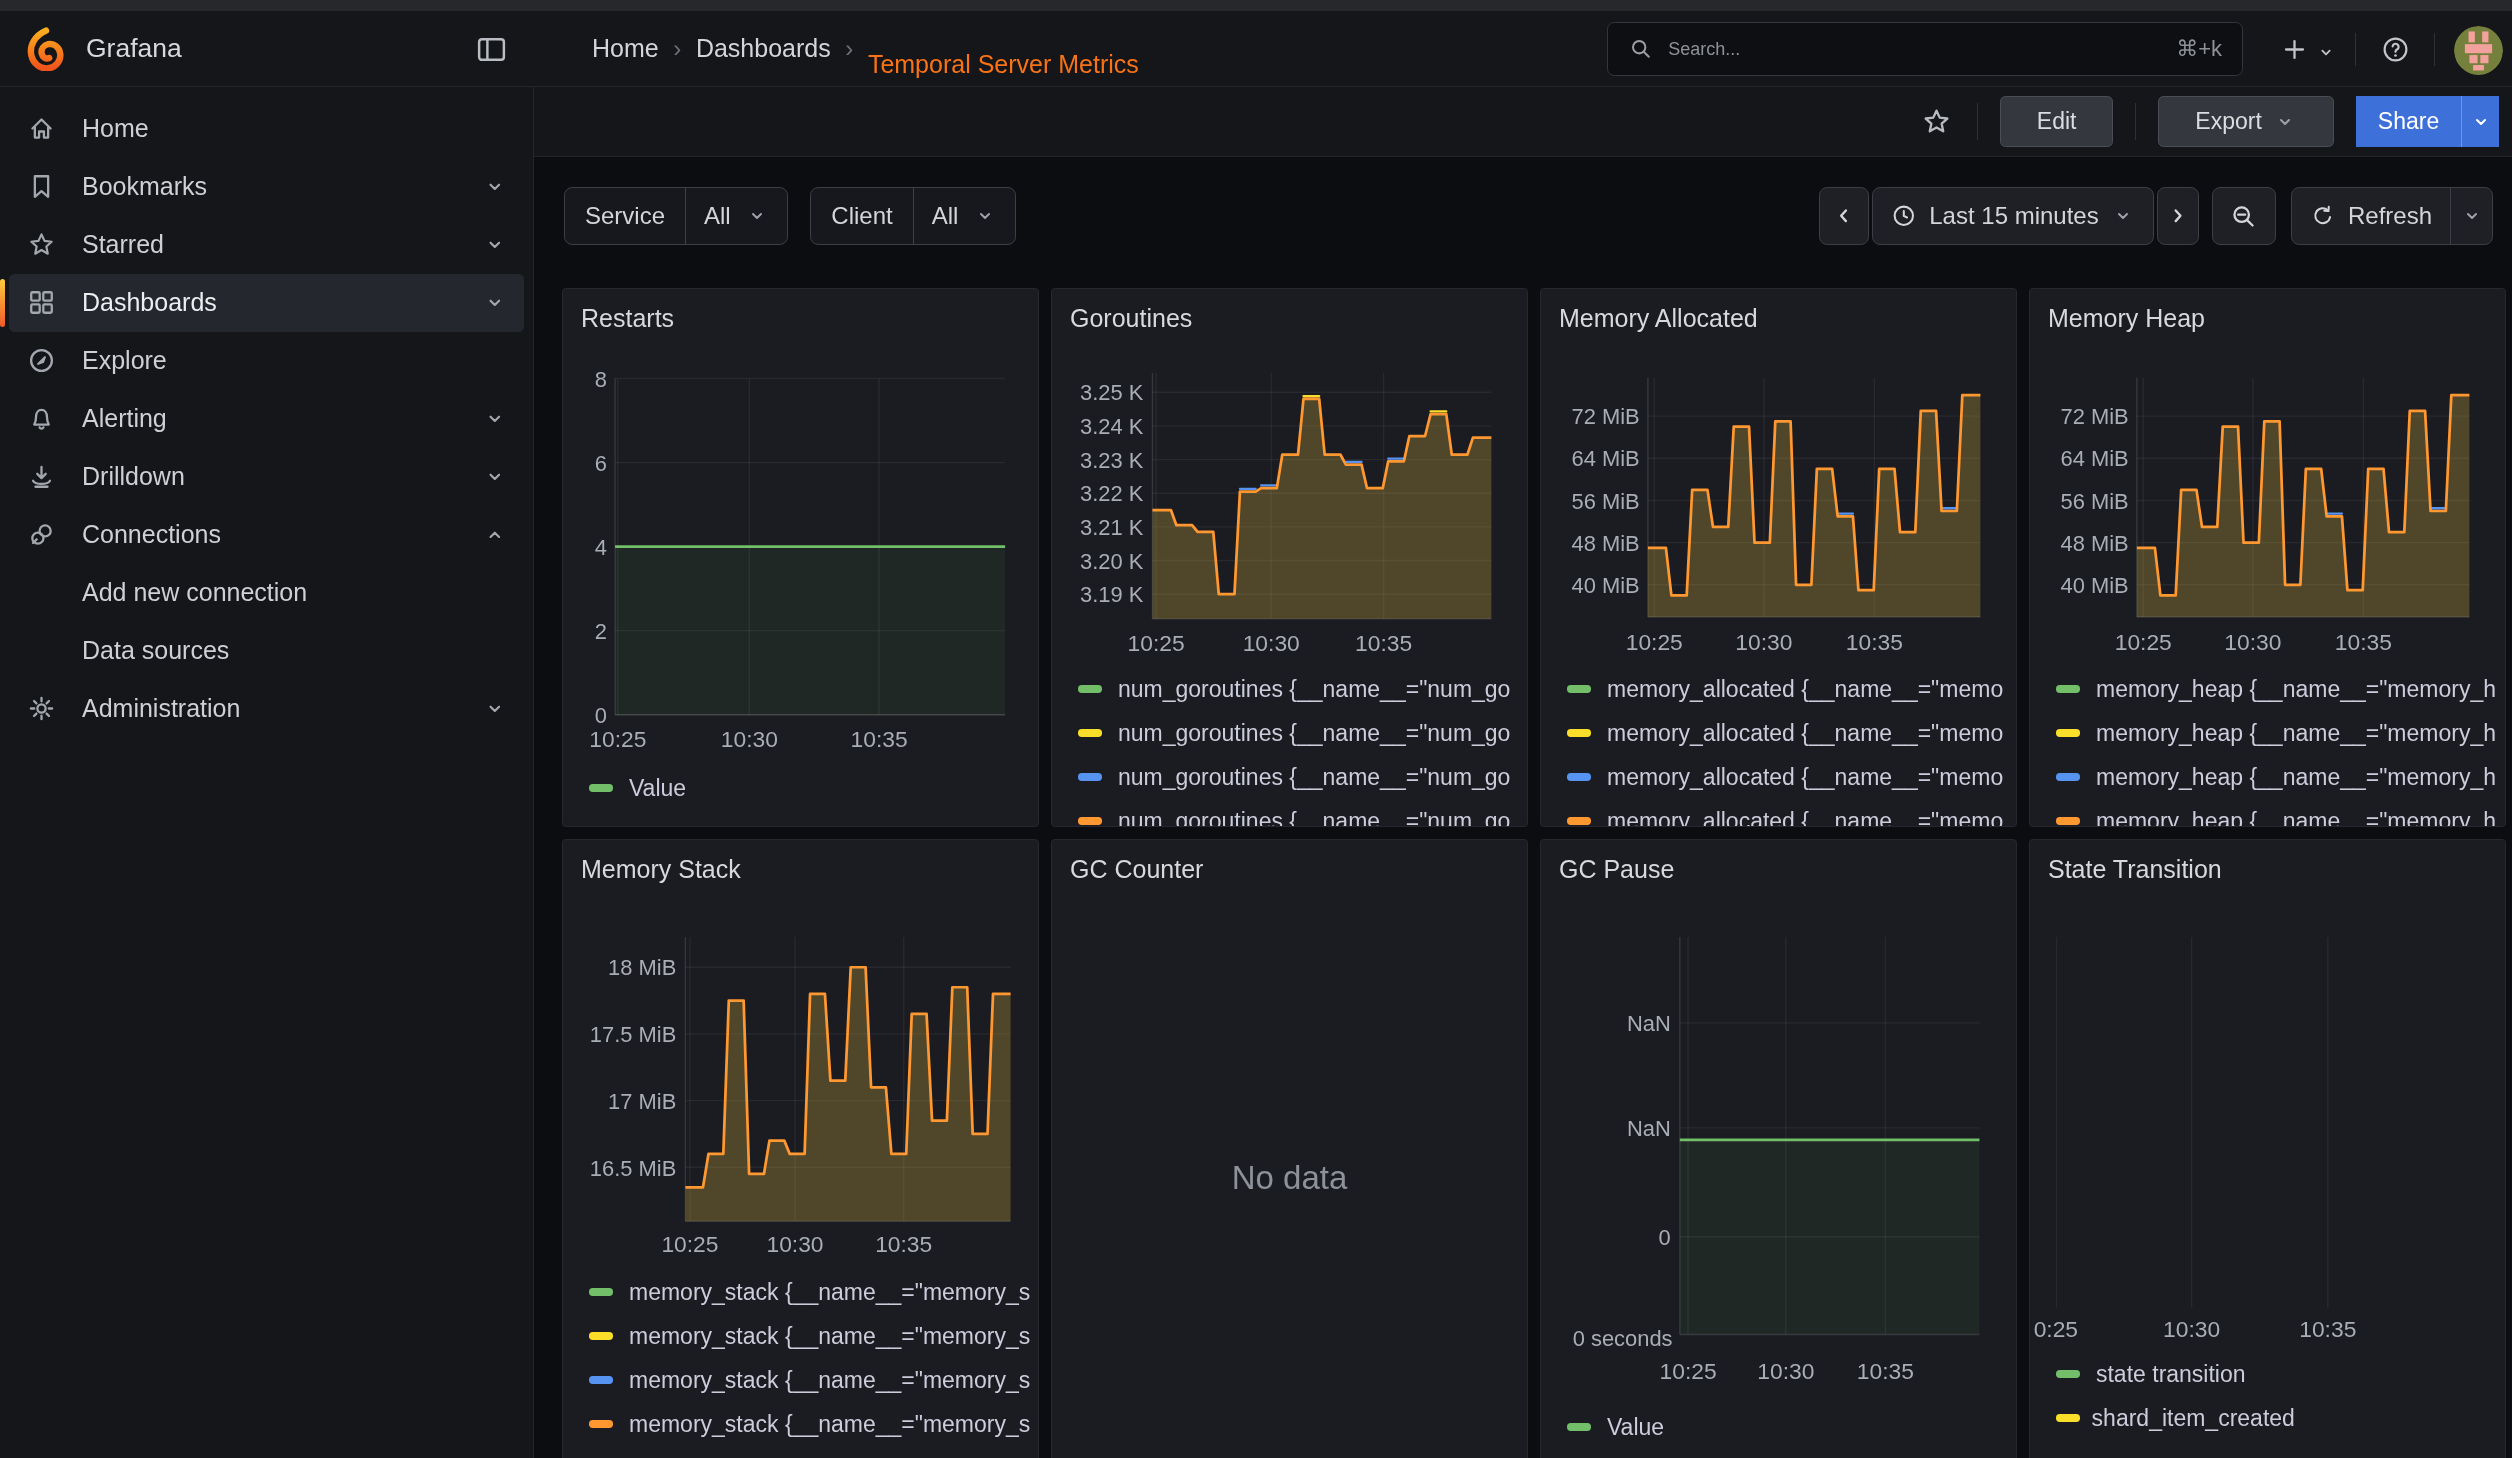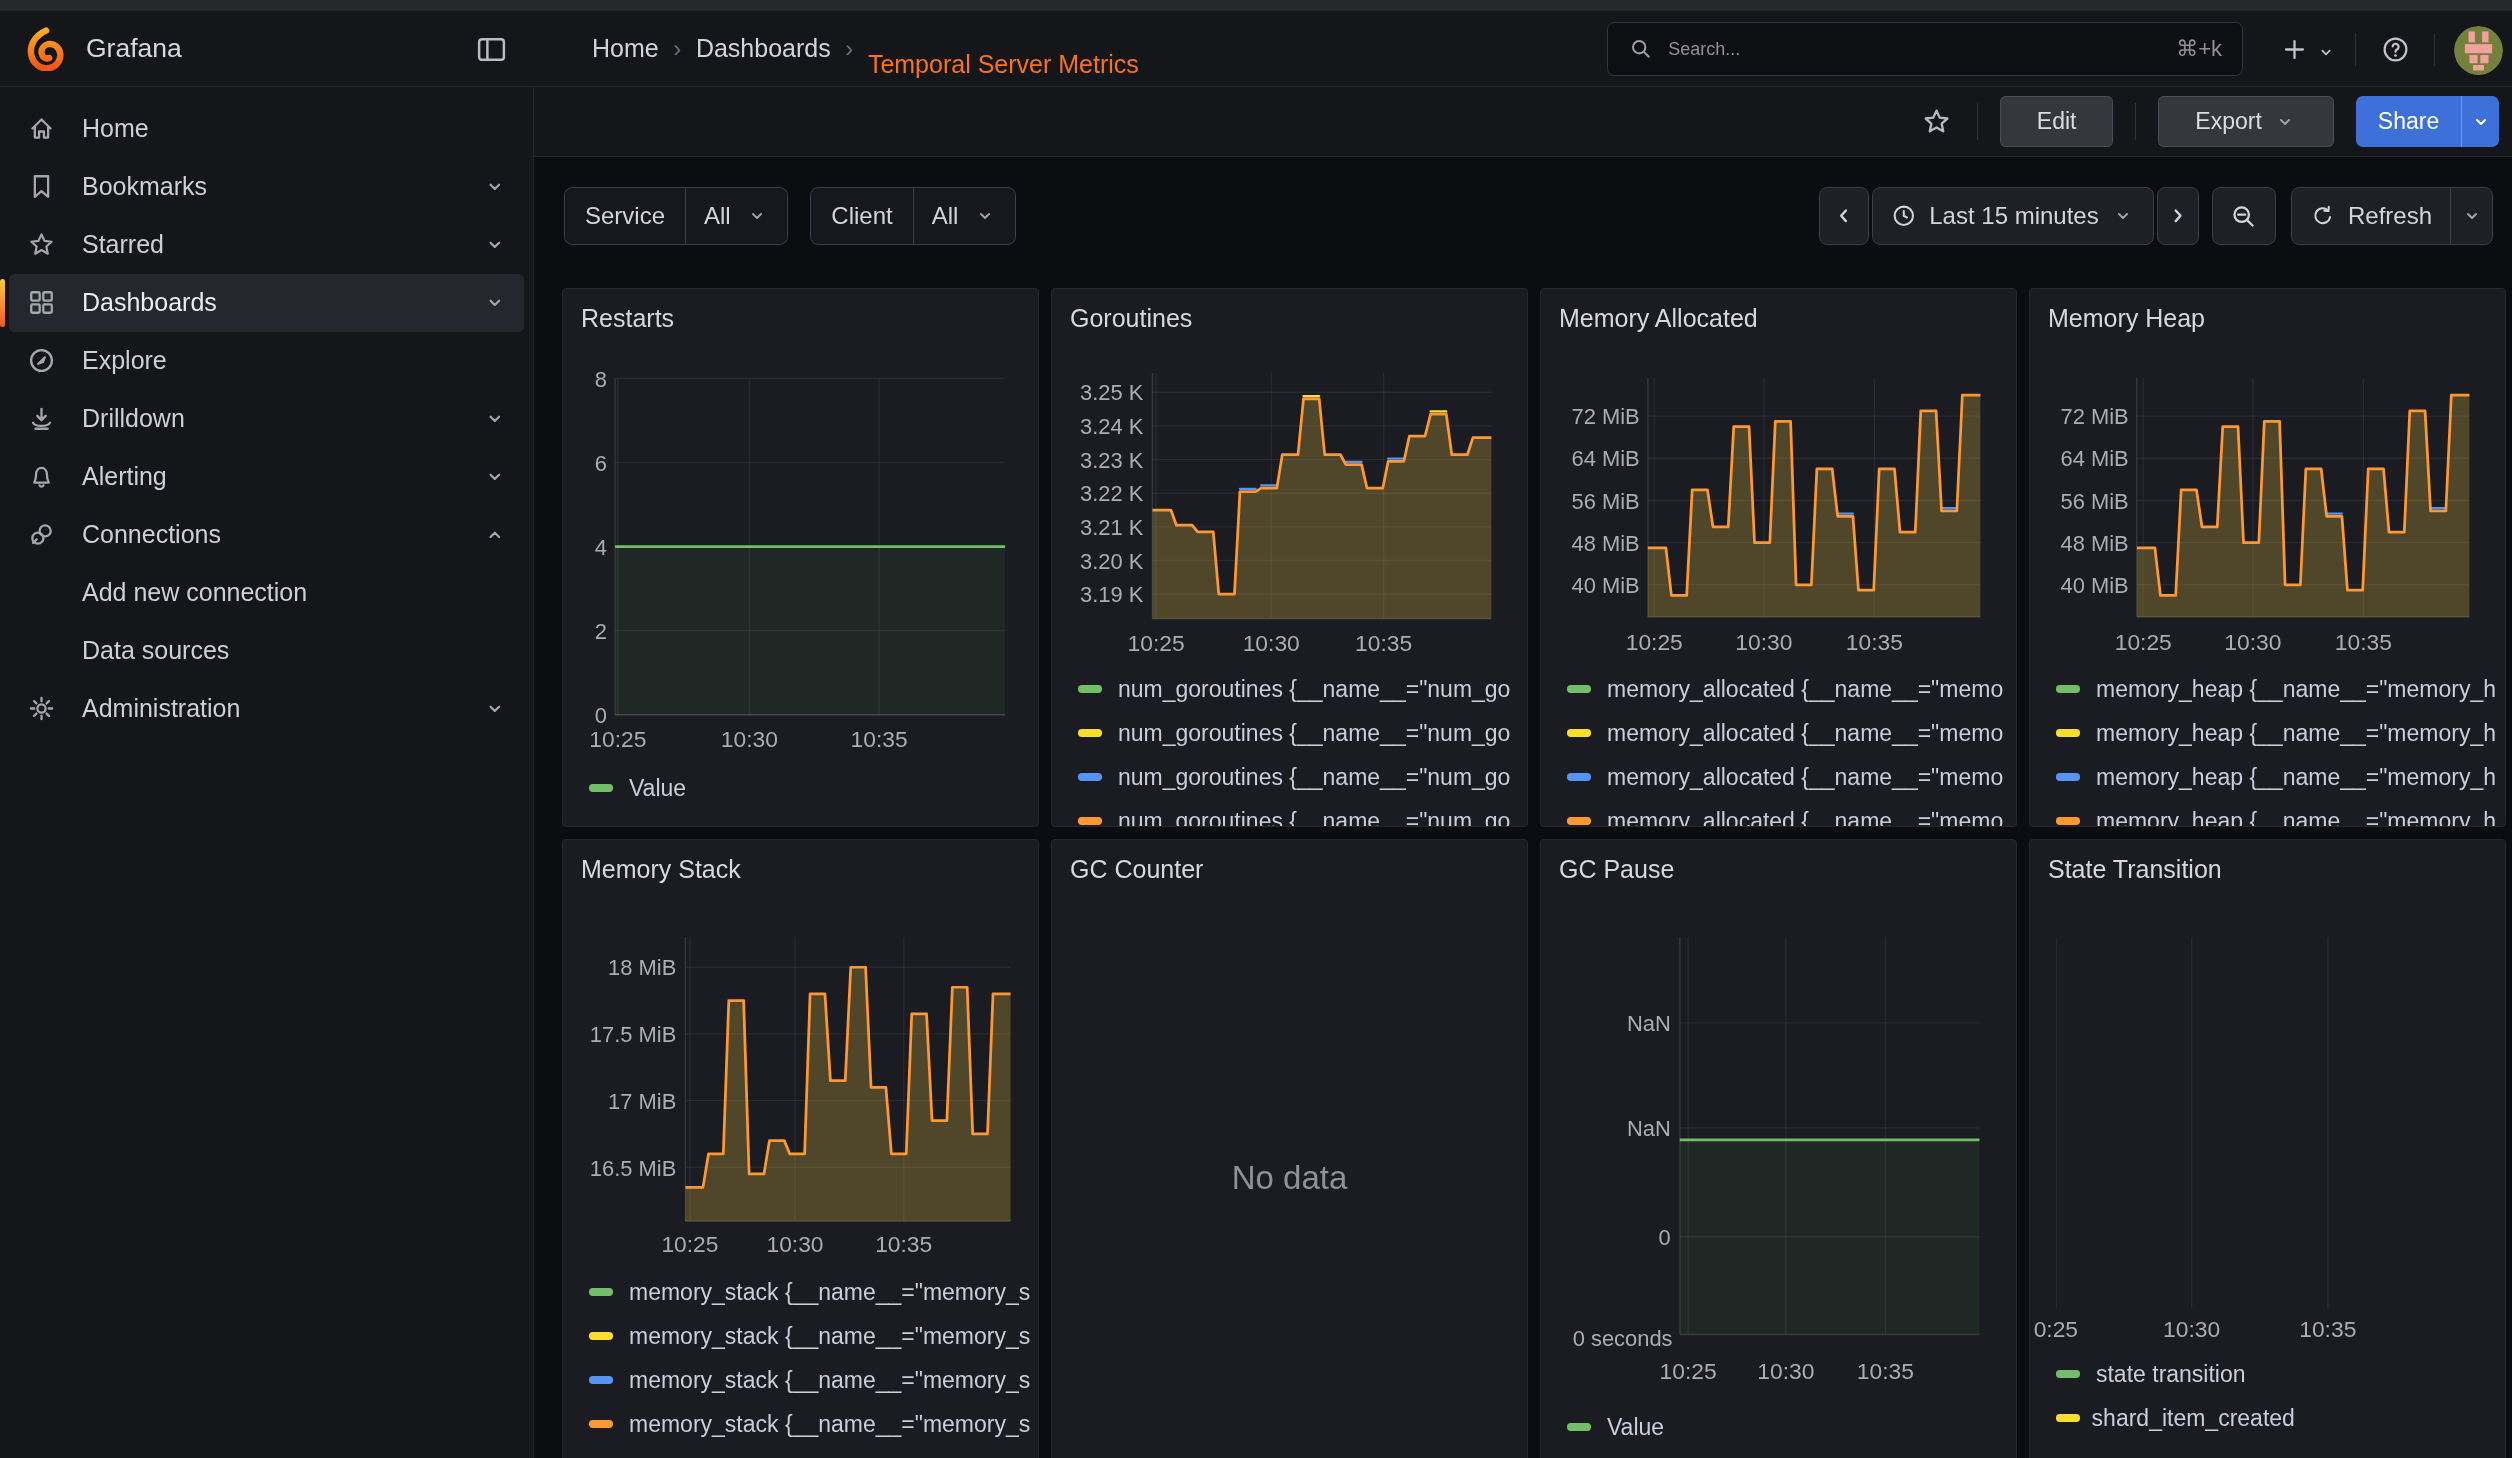--- a/index.html
+++ b/index.html
@@ -23,21 +23,21 @@
   .searchbox input::placeholder { color:#8e9197; }
   .search-shortcut { color:#8e9197; font-size:22px; }
   .hdr-icon { position:absolute; top:24px; width:29px; height:29px; color:#c3c5cb; }
   .avatar { position:absolute; left:2454px; top:14.6px; width:49px; height:49px; border-radius:50%; overflow:hidden; }
 
   .toolbar { position:absolute; left:534px; top:87px; right:0; height:70px; background:#141619; border-bottom:0.9px solid #24262c; display:flex; align-items:center; justify-content:flex-end; padding-right:12.8px; gap:22px; }
   .toolbar .vdiv { width:0.9px; height:37px; background:#2e3136; }
   .icon-btn { width:37px; height:37px; display:flex; align-items:center; justify-content:center; color:#b7bac0; }
   .btn { height:51px; display:flex; align-items:center; border-radius:5.5px; font-size:23px; color:#dcdde1; }
   .btn.secondary { background:#34373e; border:0.9px solid #4a4e56; padding:0 36px; gap:11px; }
-  .btn-split { display:flex; height:51px; border-radius:7px; overflow:hidden; }
+  .btn-split { display:flex; height:51px; border-radius:0; overflow:hidden; }
   .btn-split .main { background:#3D71D9; color:#fff; font-size:23px; font-weight:500; display:flex; align-items:center; padding:0 22px; }
   .btn-split .chev { background:#3D71D9; width:38px; display:flex; align-items:center; justify-content:center; border-left:0.9px solid rgba(255,255,255,0.28); color:#fff; }
 
   
   .sidebar { position:absolute; left:0; top:87px; width:534px; bottom:0; background:#141619; border-right:0.9px solid #24262c; padding-top:12.8px; }
   .side-item { position:relative; height:58px; display:flex; align-items:center; margin:0 9px; border-radius:5.5px; }
   .side-item .sicon { position:absolute; left:18px; width:29px; height:29px; color:#a3a7ae; }
   .side-item .slabel { position:absolute; left:73px; font-size:25px; color:#ced0d6; }
   .side-item .schev { position:absolute; right:16.4px; width:25.6px; height:25.6px; color:#a3a7ae; }
   .side-item.active { background:#25272e; }
@@ -208,35 +208,35 @@
       </div>
       <div class="side-item">
         <svg class="sicon" viewBox="0 0 24 24">
           <circle cx="12" cy="12" r="8.6" fill="none" stroke="currentColor" stroke-width="1.9"></circle>
           <path d="M9.2 14.8 L14.8 9.2 L13.3 13.3 Z" fill="none" stroke="currentColor" stroke-width="1.7" stroke-linejoin="round"></path>
         </svg>
         <span class="slabel">Explore</span>
       </div>
       <div class="side-item">
         <svg class="sicon" viewBox="0 0 24 24">
+          <path d="M6 17 H18 C17 15 16.5 13 16.5 10.5 C16.5 7 14.5 4.8 12 4.8 C9.5 4.8 7.5 7 7.5 10.5 C7.5 13 7 15 6 17 Z" fill="none" stroke="currentColor" stroke-width="1.9" stroke-linejoin="round"></path>
+          <path d="M10.4 19.3 a1.7 1.7 0 0 0 3.2 0" fill="none" stroke="currentColor" stroke-width="1.9" stroke-linecap="round"></path>
+        </svg>
+        <span class="slabel">Alerting</span>
+        <svg class="schev" viewBox="0 0 24 24">
+          <path d="M8 10 L12 14 L16 10" stroke="currentColor" stroke-width="2" fill="none" stroke-linecap="round" stroke-linejoin="round"></path>
+        </svg>
+      </div>
+      <div class="side-item">
+        <svg class="sicon" viewBox="0 0 24 24">
           <path d="M12 4 V13 M8.5 9.8 L12 13.3 L15.5 9.8" fill="none" stroke="currentColor" stroke-width="1.9" stroke-linecap="round" stroke-linejoin="round"></path>
           <path d="M5 15.5 C7 19 17 19 19 15.5" fill="none" stroke="currentColor" stroke-width="1.9" stroke-linecap="round"></path>
           <path d="M7 20.5 H17" stroke="currentColor" stroke-width="1.9" stroke-linecap="round"></path>
         </svg>
         <span class="slabel">Drilldown</span>
-        <svg class="schev" viewBox="0 0 24 24">
-          <path d="M8 10 L12 14 L16 10" stroke="currentColor" stroke-width="2" fill="none" stroke-linecap="round" stroke-linejoin="round"></path>
-        </svg>
-      </div>
-      <div class="side-item">
-        <svg class="sicon" viewBox="0 0 24 24">
-          <path d="M6 17 H18 C17 15 16.5 13 16.5 10.5 C16.5 7 14.5 4.8 12 4.8 C9.5 4.8 7.5 7 7.5 10.5 C7.5 13 7 15 6 17 Z" fill="none" stroke="currentColor" stroke-width="1.9" stroke-linejoin="round"></path>
-          <path d="M10.4 19.3 a1.7 1.7 0 0 0 3.2 0" fill="none" stroke="currentColor" stroke-width="1.9" stroke-linecap="round"></path>
-        </svg>
-        <span class="slabel">Alerting</span>
         <svg class="schev" viewBox="0 0 24 24">
           <path d="M8 10 L12 14 L16 10" stroke="currentColor" stroke-width="2" fill="none" stroke-linecap="round" stroke-linejoin="round"></path>
         </svg>
       </div>
       <div class="side-item">
         <svg class="sicon" viewBox="0 0 24 24">
           <circle cx="9" cy="15" r="4.6" fill="none" stroke="currentColor" stroke-width="1.9"></circle>
           <circle cx="15" cy="9" r="4.6" fill="none" stroke="currentColor" stroke-width="1.9"></circle>
           <line x1="5" y1="19" x2="8" y2="16" stroke="currentColor" stroke-width="1.9" stroke-linecap="round"></line>
         </svg>

